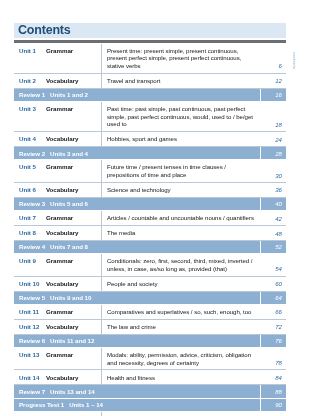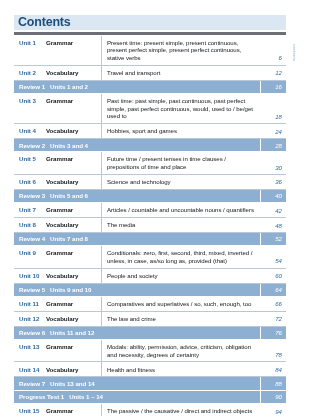--- a/index.html
+++ b/index.html
@@ -12,21 +12,21 @@
     height: 416px;
     font-family: "Liberation Sans", sans-serif;
     color: #1a1a1a;
     overflow: hidden;
     position: relative;
   }
 
   
   .page {
     position: absolute;
-    left: 0; top: 0;
+    left: 0; top: 8px;
     width: 300px;
     height: 360px;
     background: #ffffff;
   }
 
   
   .title-band {
     position: absolute;
     left: 14px;
     top: 15px;

